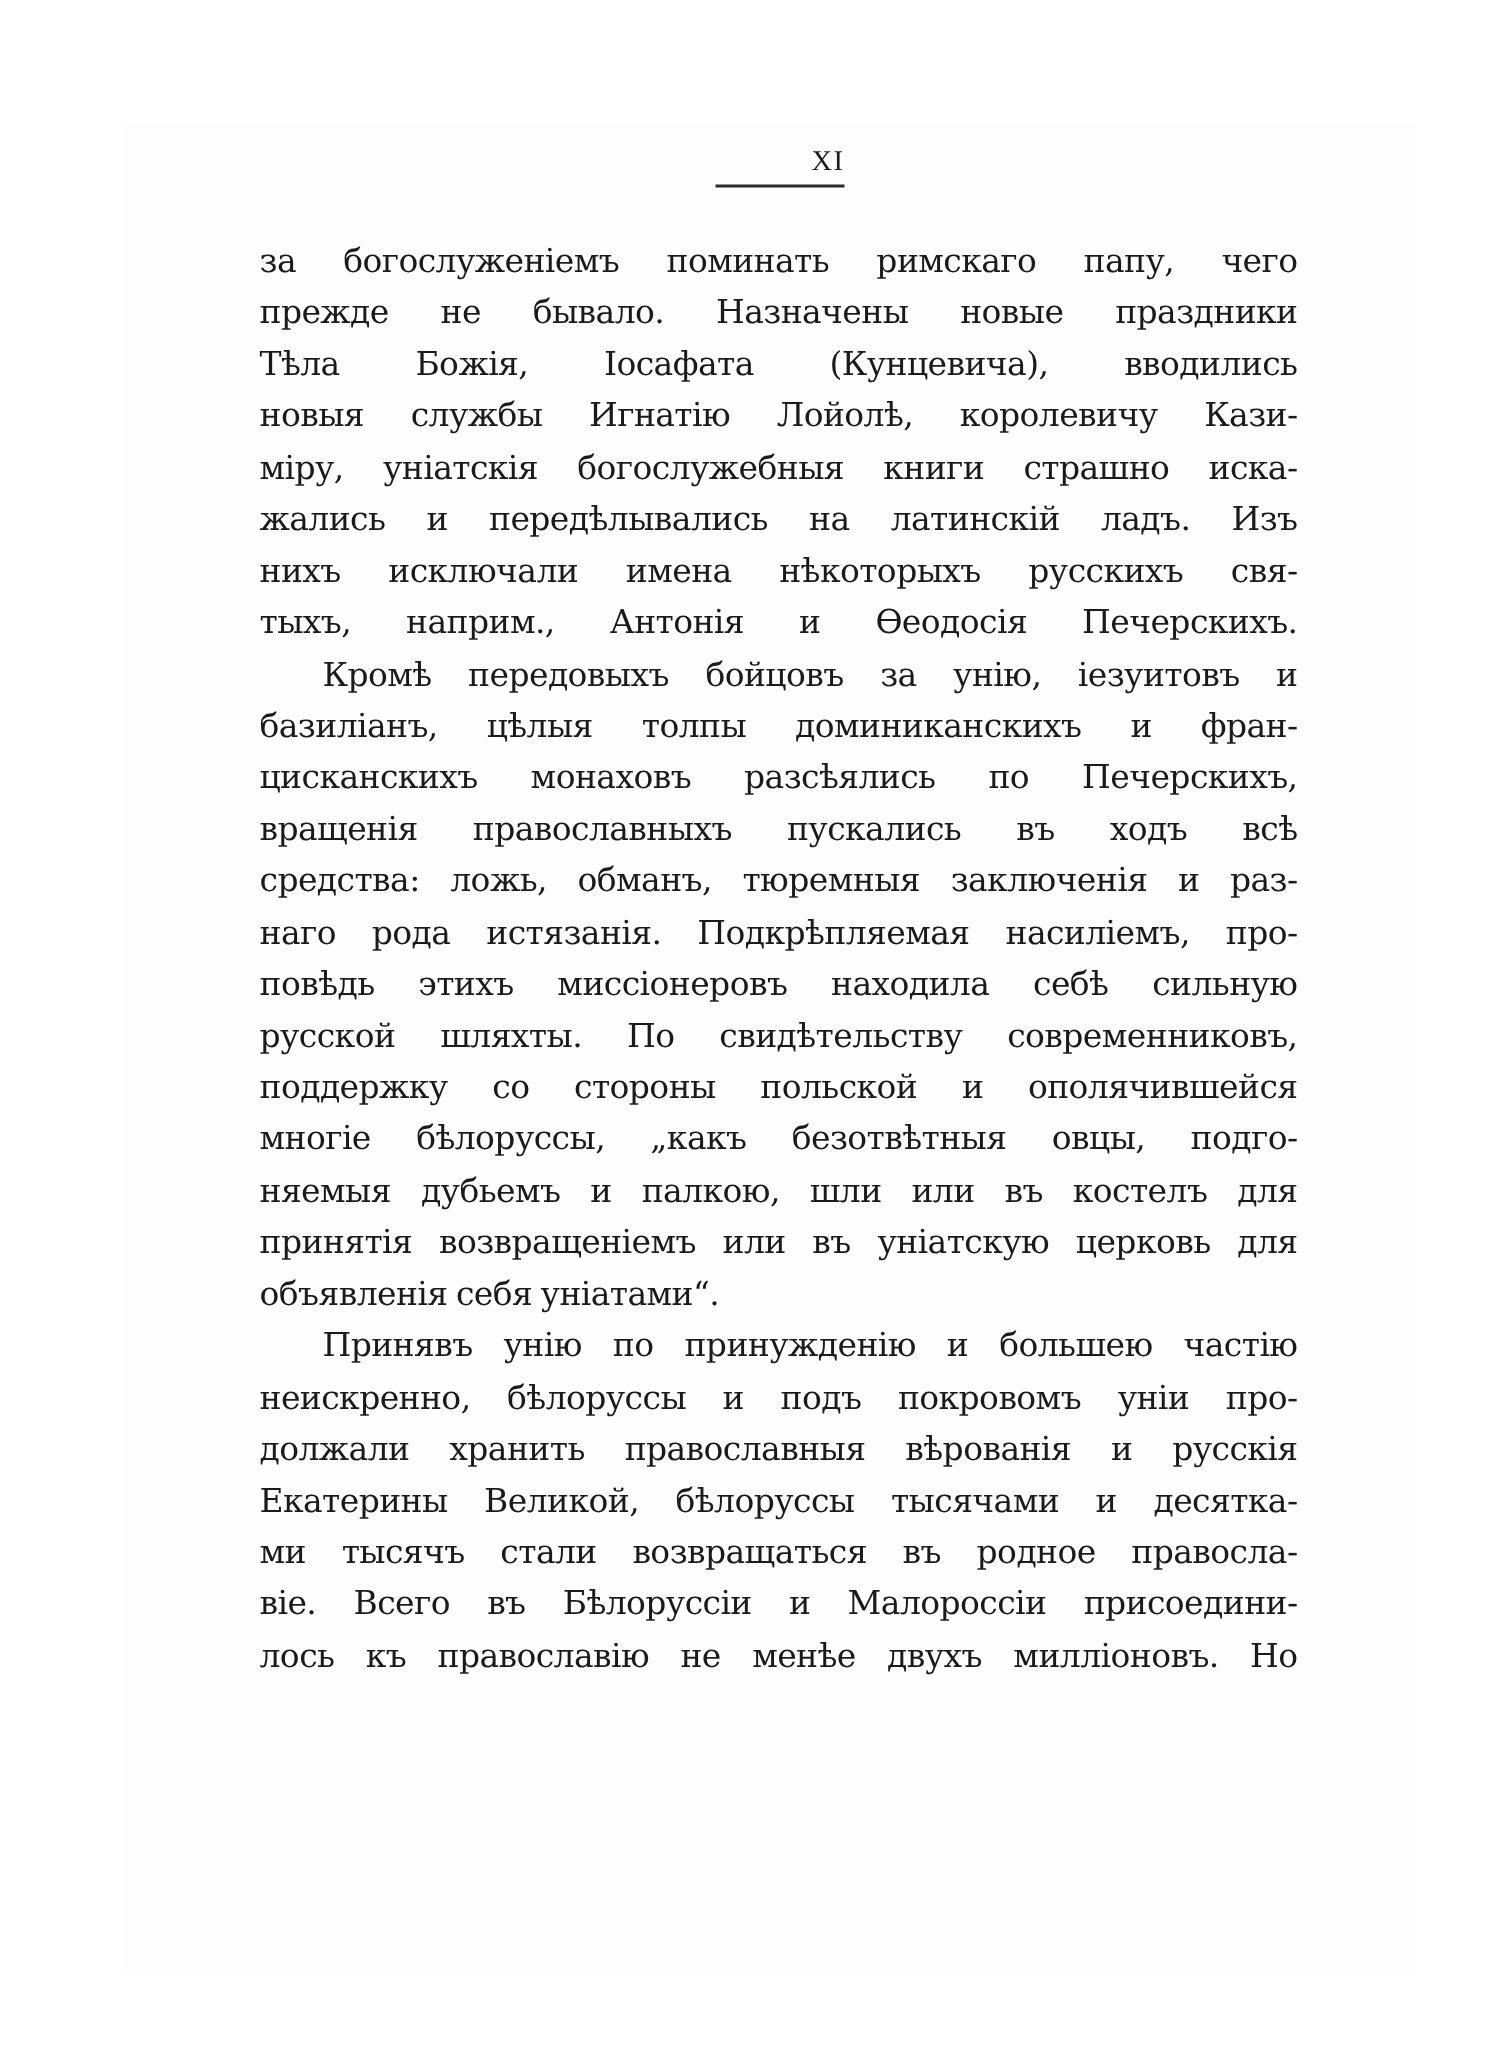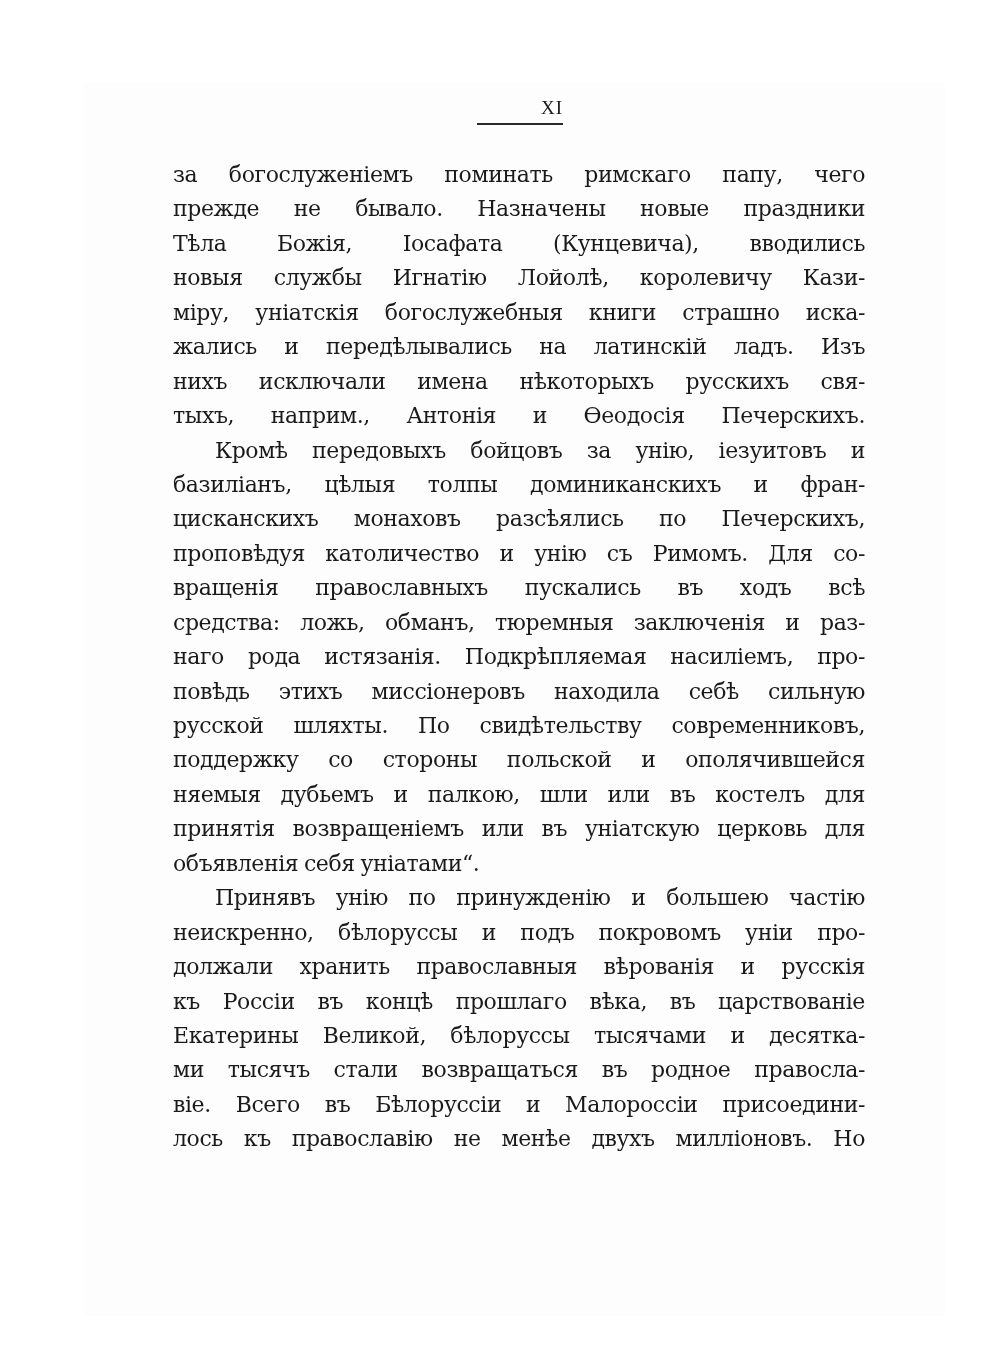--- a/index.html
+++ b/index.html
@@ -81,32 +81,31 @@
   <span class="line">Тѣла Божія, Іосафата (Кунцевича), вводились</span>
   <span class="line">новыя службы Игнатію Лойолѣ, королевичу Кази-</span>
   <span class="line">міру, уніатскія богослужебныя книги страшно иска-</span>
   <span class="line">жались и передѣлывались на латинскій ладъ. Изъ</span>
   <span class="line">нихъ исключали имена нѣкоторыхъ русскихъ свя-</span>
   <span class="line">тыхъ, наприм., Антонія и Ѳеодосія Печерскихъ.</span>
 
   <span class="line indent">Кромѣ передовыхъ бойцовъ за унію, іезуитовъ и</span>
   <span class="line">базиліанъ, цѣлыя толпы доминиканскихъ и фран-</span>
   <span class="line">цисканскихъ монаховъ разсѣялись по Печерскихъ,</span>
-  <span class="line">проповѣдуя католичество и унію съ Римомъ. Для со-</span>
   <span class="line">вращенія православныхъ пускались въ ходъ всѣ</span>
   <span class="line">средства: ложь, обманъ, тюремныя заключенія и раз-</span>
   <span class="line">наго рода истязанія. Подкрѣпляемая насиліемъ, про-</span>
   <span class="line">повѣдь этихъ миссіонеровъ находила себѣ сильную</span>
   <span class="line">русской шляхты. По свидѣтельству современниковъ,</span>
   <span class="line">поддержку со стороны польской и ополячившейся</span>
+  <span class="line">многіе бѣлоруссы, „какъ безотвѣтныя овцы, подго-</span>
   <span class="line">няемыя дубьемъ и палкою, шли или въ костелъ для</span>
   <span class="line">принятія возвращеніемъ или въ уніатскую церковь для</span>
   <span class="line last">объявленія себя уніатами“.</span>
 
   <span class="line indent">Принявъ унію по принужденію и большею частію</span>
   <span class="line">неискренно, бѣлоруссы и подъ покровомъ уніи про-</span>
   <span class="line">должали хранить православныя вѣрованія и русскія</span>
-  <span class="line">къ Россіи въ концѣ прошлаго вѣка, въ царствованіе</span>
   <span class="line">Екатерины Великой, бѣлоруссы тысячами и десятка-</span>
   <span class="line">ми тысячъ стали возвращаться въ родное правосла-</span>
   <span class="line">віе. Всего въ Бѣлоруссіи и Малороссіи присоедини-</span>
   <span class="line">лось къ православію не менѣе двухъ милліоновъ. Но</span>
 </div>
 
 </body></html>

